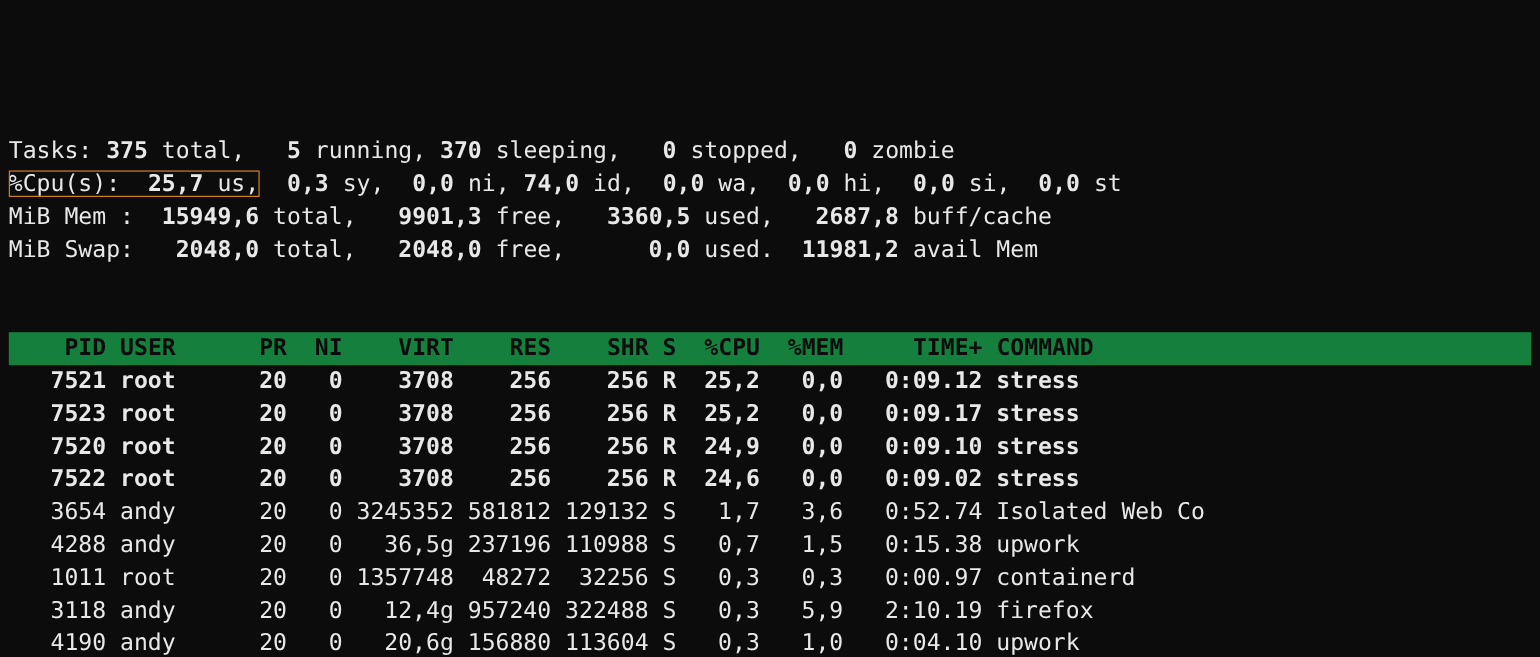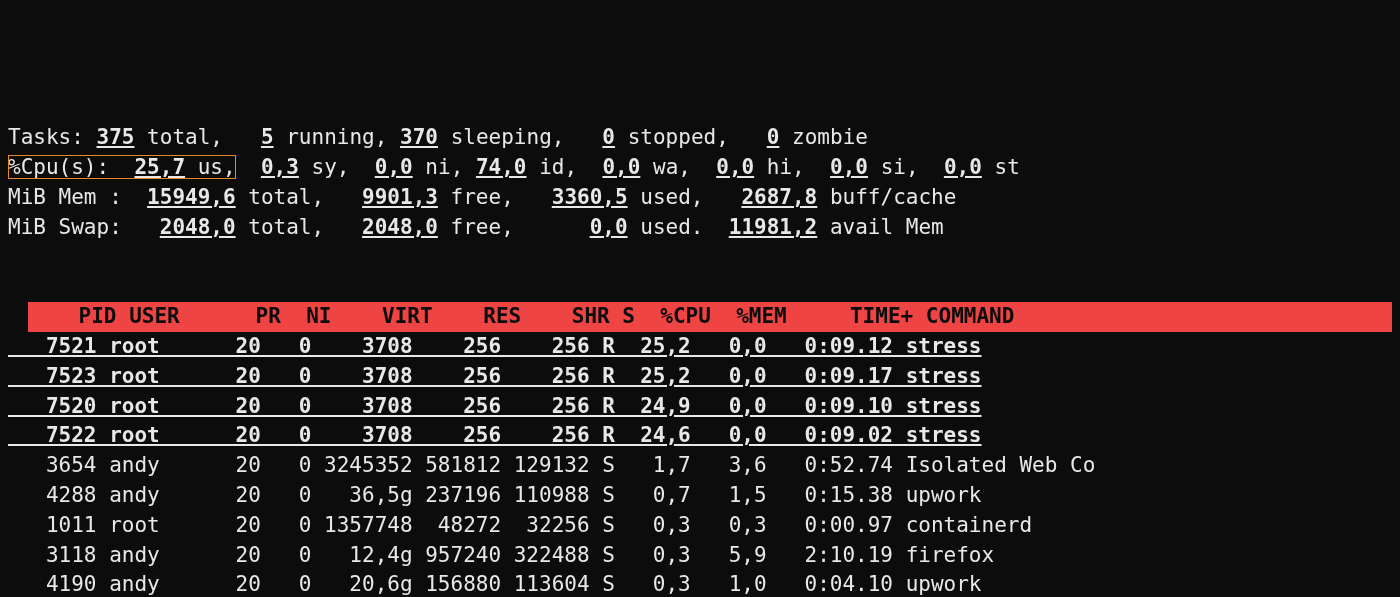--- a/index.html
+++ b/index.html
@@ -9,31 +9,30 @@
       color: #e8e8e8;
       font-family: "DejaVu Sans Mono", "Liberation Mono", Consolas, monospace;
       font-size: 21px;
       line-height: 1.42;
       white-space: pre;
       overflow: hidden;
       width: 1400px;
       height: 597px;
       box-sizing: border-box;
     }
-    .b { font-weight: 700; text-decoration: underline; }
+    .b { font-weight: 700; }
     .hl {
       outline: 1.5px solid #e58a2b;
       outline-offset: -1px;
     }
     .hdr {
-      background: #ef4444;
+      background: #15803d;
       color: #0c0c0c;
       display: block;
       font-weight: 700;
-      margin-left: 20px;
     }
   </style>
 </head>
 <body>
 
 
 
 <div><div><span>Tasks:</span> <span class="b">375</span> <span>total,</span>   <span class="b">5</span> <span>running,</span> <span class="b">370</span> <span>sleeping,</span>   <span class="b">0</span> <span>stopped,</span>   <span class="b">0</span> <span>zombie</span></div><div><span class="hl"><span>%Cpu(s):</span>  <span class="b">25,7</span> <span>us,</span></span>  <span class="b">0,3</span> <span>sy,</span>  <span class="b">0,0</span> <span>ni,</span> <span class="b">74,0</span> <span>id,</span>  <span class="b">0,0</span> <span>wa,</span>  <span class="b">0,0</span> <span>hi,</span>  <span class="b">0,0</span> <span>si,</span>  <span class="b">0,0</span> <span>st</span></div><div><span>MiB Mem :</span>  <span class="b">15949,6</span> <span>total,</span>   <span class="b">9901,3</span> <span>free,</span>   <span class="b">3360,5</span> <span>used,</span>   <span class="b">2687,8</span> <span>buff/cache</span></div><div><span>MiB Swap:</span>   <span class="b">2048,0</span> <span>total,</span>   <span class="b">2048,0</span> <span>free,</span>      <span class="b">0,0</span> <span>used.</span>  <span class="b">11981,2</span> <span>avail Mem</span></div>
 <div> </div><span class="hdr">    <span>PID</span> <span>USER</span>      <span>PR</span>  <span>NI</span>    <span>VIRT</span>    <span>RES</span>    <span>SHR</span> <span>S</span>  <span>%CPU</span>  <span>%MEM</span>     <span>TIME+</span> <span>COMMAND</span>                                                                                     </span><div id="rows"><div class="b">   7521 root      20   0    3708    256    256 R  25,2   0,0   0:09.12 stress</div><div class="b">   7523 root      20   0    3708    256    256 R  25,2   0,0   0:09.17 stress</div><div class="b">   7520 root      20   0    3708    256    256 R  24,9   0,0   0:09.10 stress</div><div class="b">   7522 root      20   0    3708    256    256 R  24,6   0,0   0:09.02 stress</div><div>   3654 andy      20   0 3245352 581812 129132 S   1,7   3,6   0:52.74 Isolated Web Co</div><div>   4288 andy      20   0   36,5g 237196 110988 S   0,7   1,5   0:15.38 upwork</div><div>   1011 root      20   0 1357748  48272  32256 S   0,3   0,3   0:00.97 containerd</div><div>   3118 andy      20   0   12,4g 957240 322488 S   0,3   5,9   2:10.19 firefox</div><div>   4190 andy      20   0   20,6g 156880 113604 S   0,3   1,0   0:04.10 upwork</div></div></div>
 

